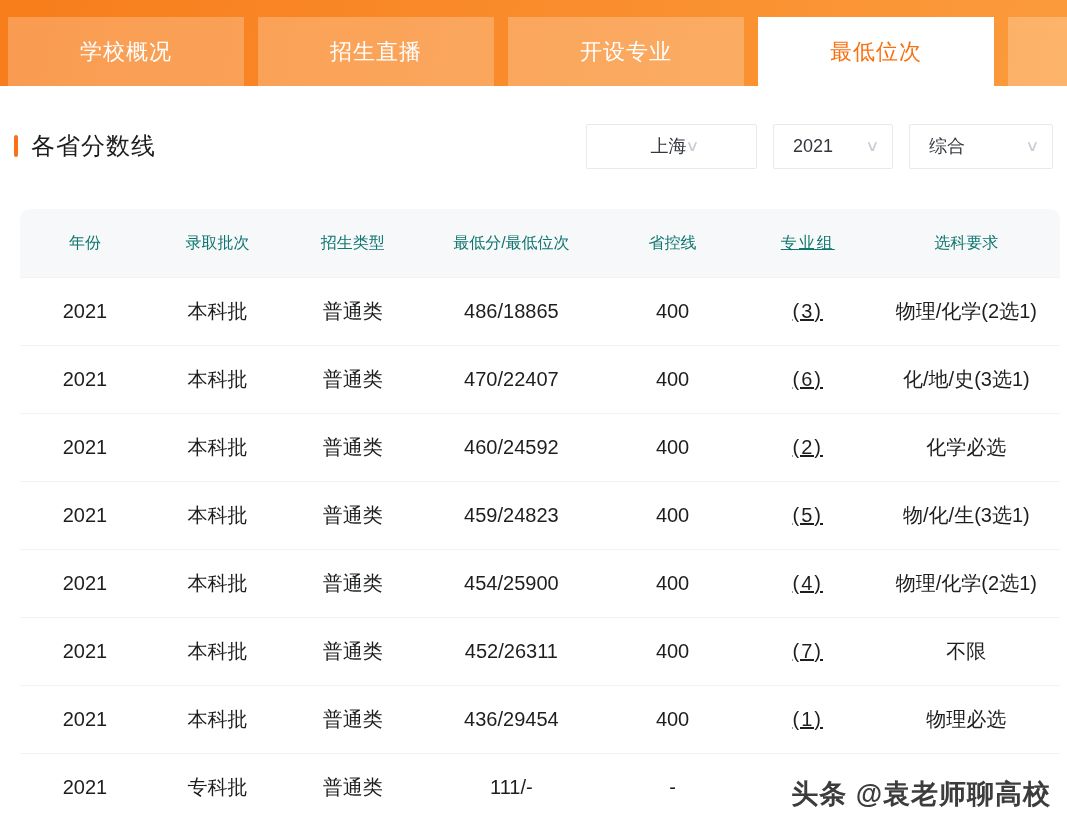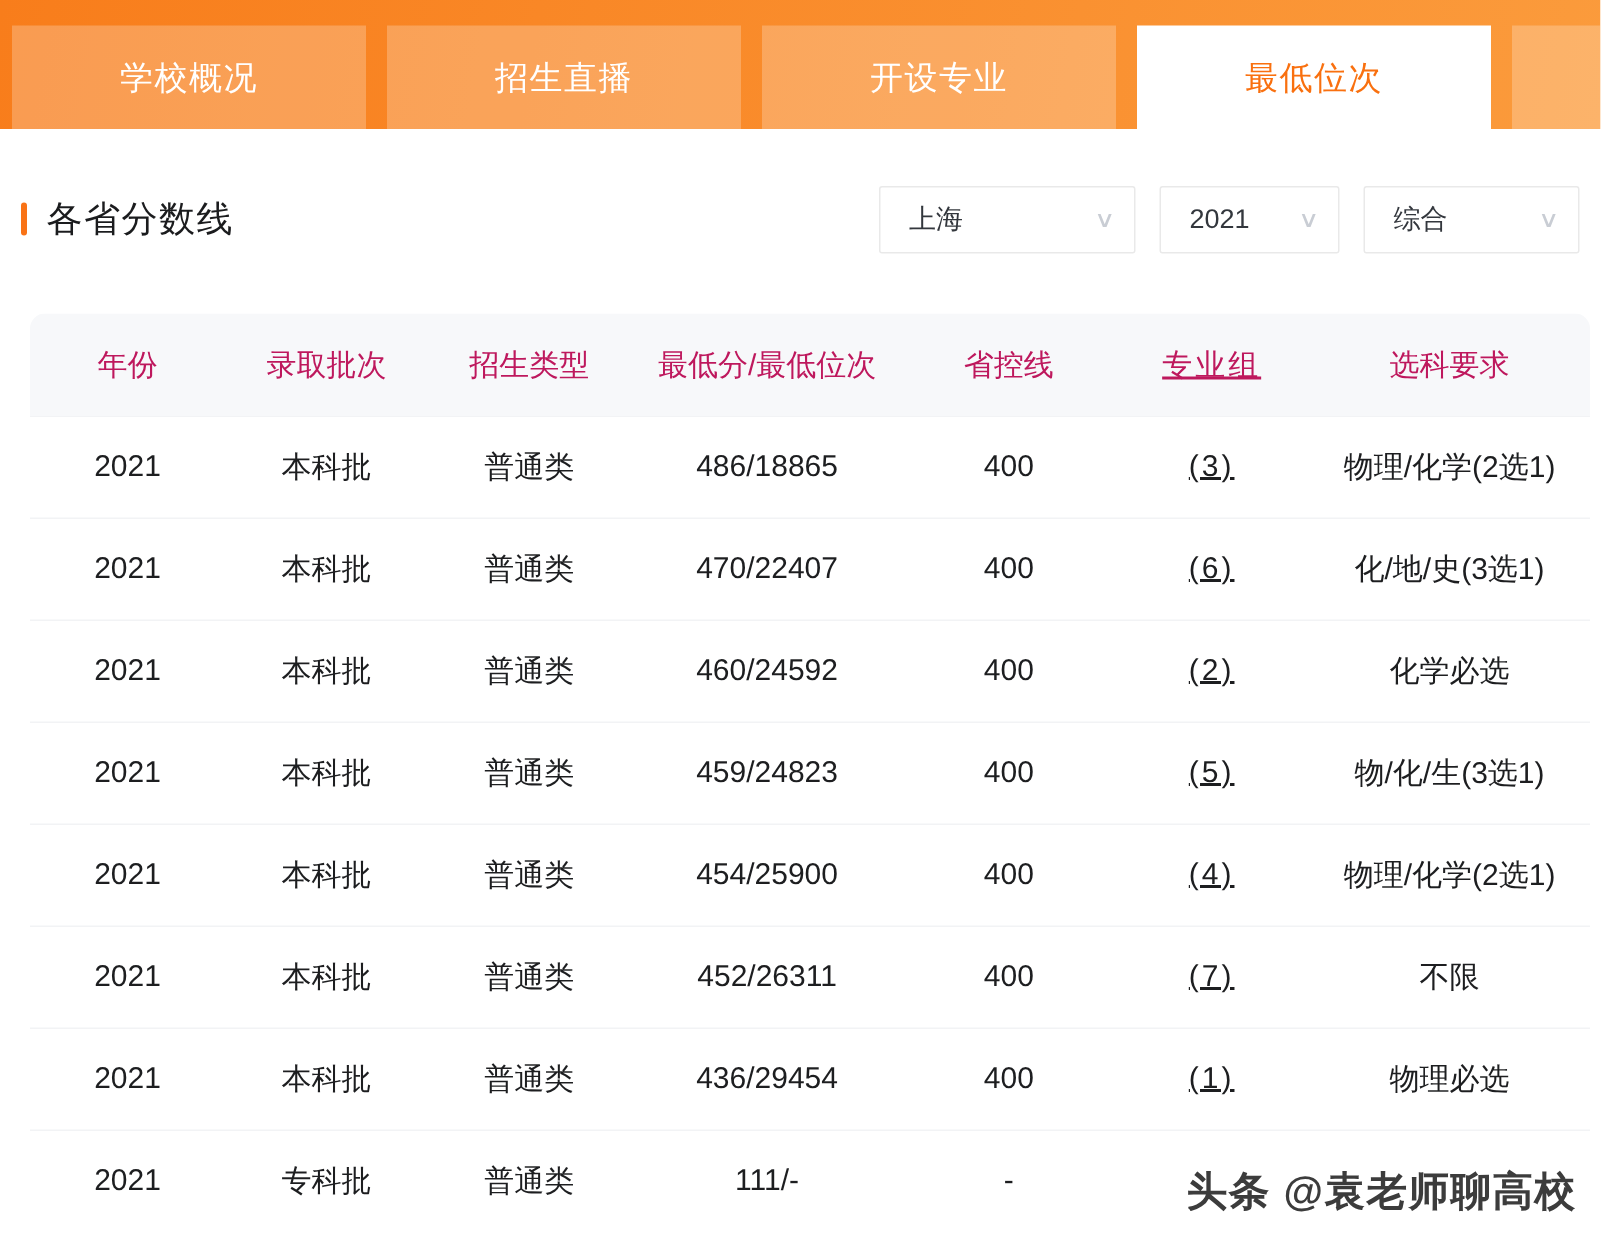--- a/index.html
+++ b/index.html
@@ -18,28 +18,28 @@
   
   .section { display:flex; align-items:center; justify-content:space-between;
     margin:37px 14px 0 14px; height:46px; }
   .title-wrap { display:flex; align-items:center; gap:13px;justify-content:flex-end; }
   .title-bar { width:4px; height:22px; background:#f97316; border-radius:2px; }
   .title { font-size:24px; font-weight:500; color:#1b1c1e; letter-spacing:1px; }
   .filters { display:flex; gap:16px; }
   .select { display:flex; align-items:center; justify-content:space-between;
     height:45px; border:1px solid #e9e9e9; border-radius:2px; background:#fff;
     padding:0 14px 0 19px; font-size:18px; color:#33373d; cursor:pointer; }
-  .select.w1 { width:171px; } .select.w2 { width:120px; } .select.w3 { width:144px; }
+  .select.w1 { width:171px;justify-content:center; } .select.w2 { width:120px; } .select.w3 { width:144px; }
   .chevron { color:#c9cdd4; font-size:15px; transform:scaleX(1.3); }
 
   
   .table-card { margin:40px 0 0 20px; width:1040px; border-radius:10px; overflow:hidden;
     background:#fff; }
   .thead { height:68px; background:#f7f8fa; display:flex; align-items:center;
-    font-size:20px; color:#be185d; }
+    font-size:16px; color:#0f766e; }
   .trow { height:68px; display:flex; align-items:center; font-size:20px;
     color:#1d1e20; border-top:1px solid #f2f3f5; background:#fff; }
   .cell { text-align:center; }
   .c0{width:12.5%;} .c1{width:13%;} .c2{width:13%;} .c3{width:17.5%;}
   .c4{width:13.5%;} .c5{width:12.5%; letter-spacing:2px;text-decoration:underline;} .c6{width:18%;}
 
   
   .watermark { position:absolute; top:776px; right:16px; font-size:27px; font-weight:700;
     color:#3c3c3c; letter-spacing:1px; white-space:nowrap;
     text-shadow:2px 2px 0 rgba(255,255,255,0.95), -1px -1px 0 rgba(255,255,255,0.85),

